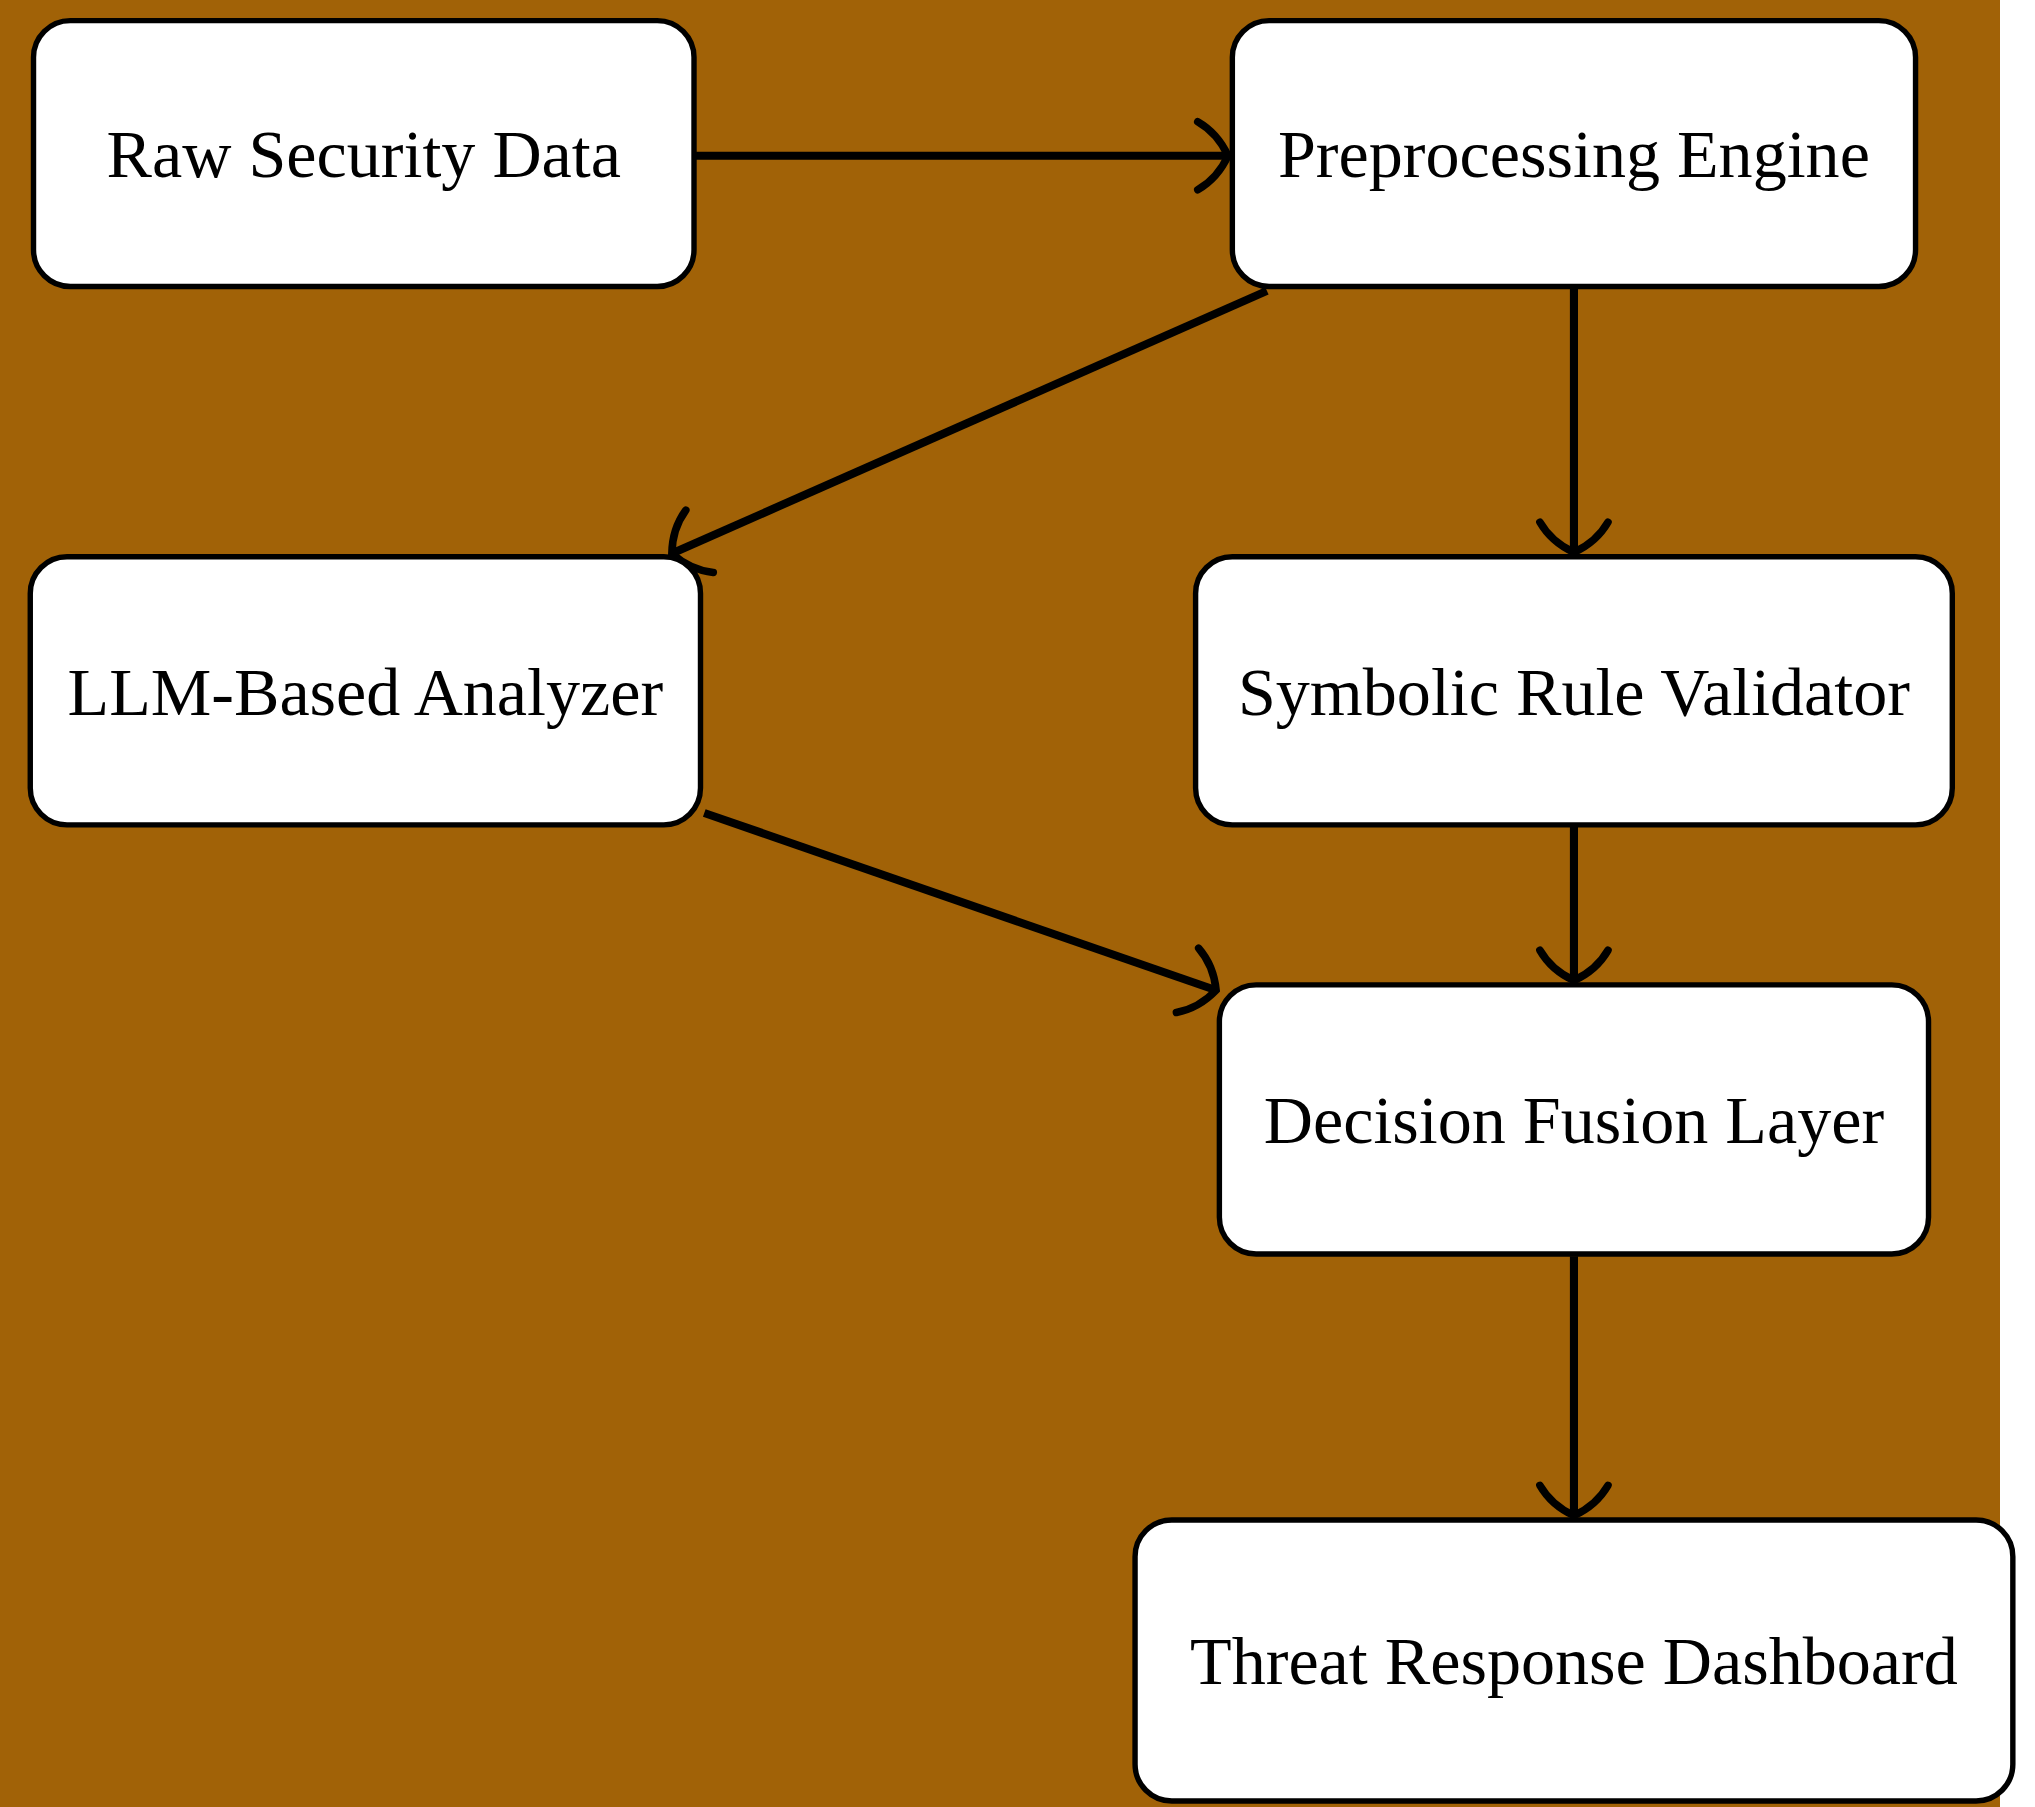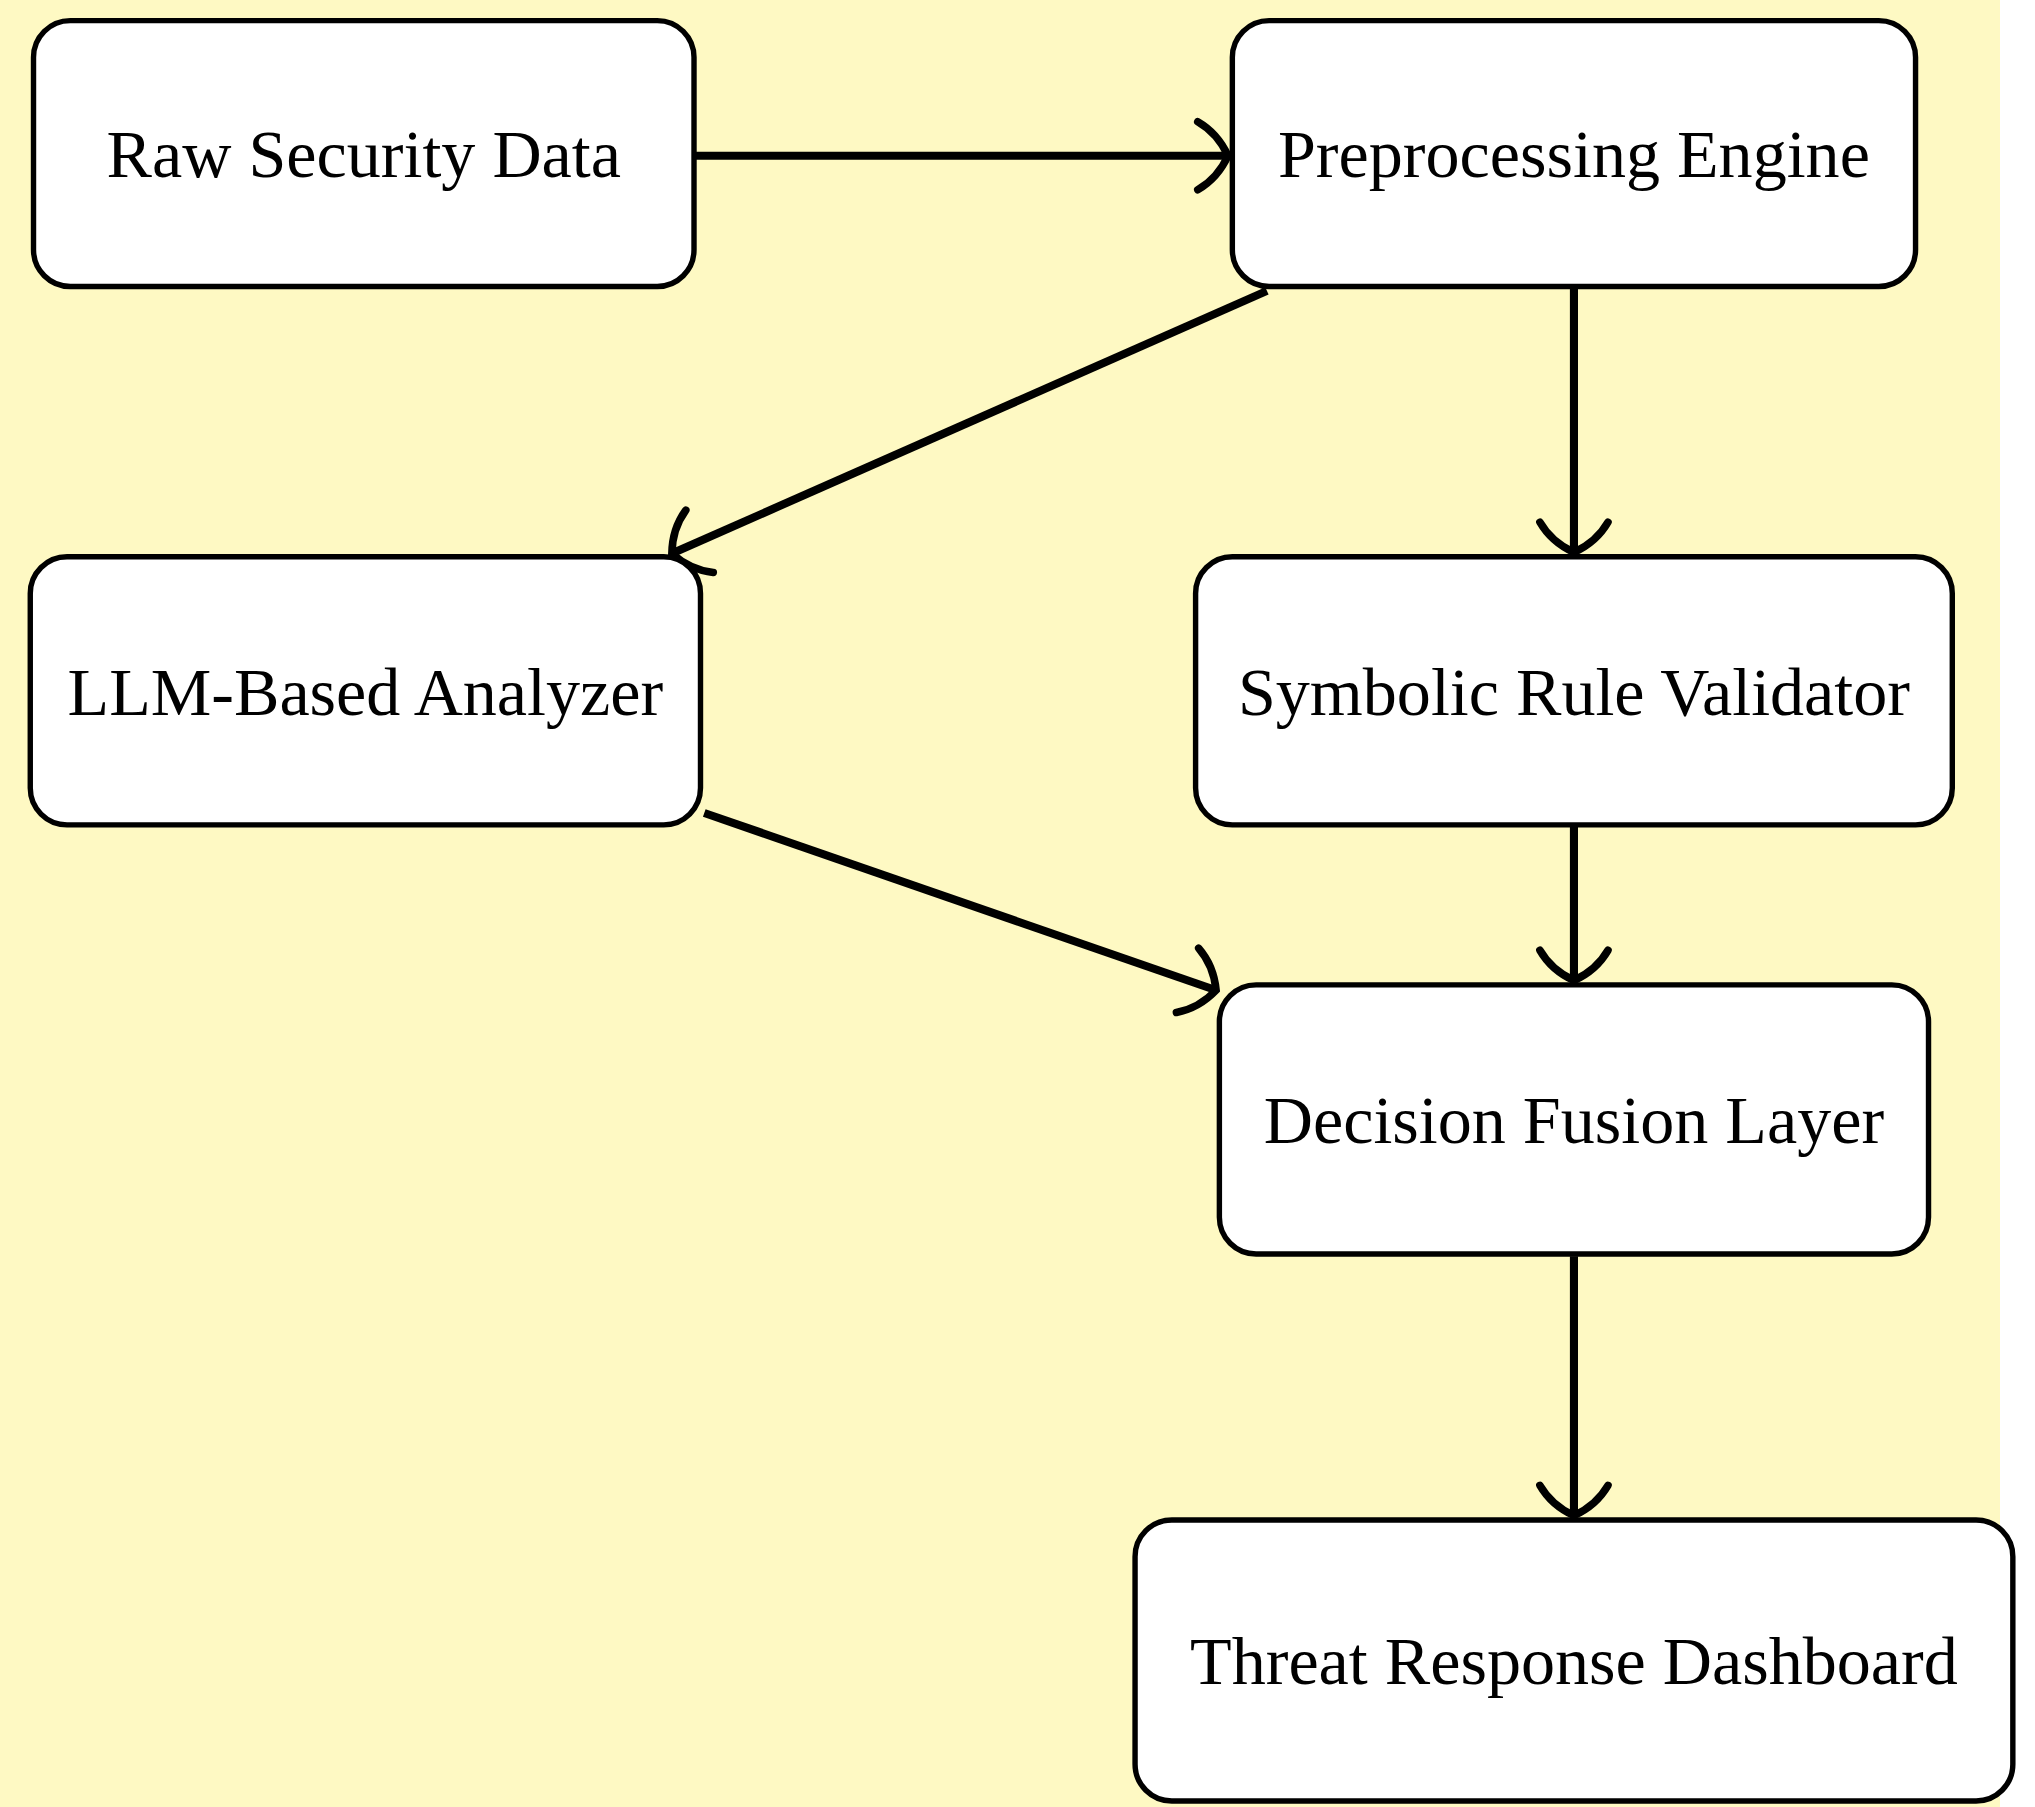--- a/index.html
+++ b/index.html
@@ -3,21 +3,21 @@
 <meta charset="utf-8">
 <style>
   html, body {
     margin: 0;
     padding: 0;
     background: #ffffff;
   }
   .canvas {
     width: 2000px;
     height: 1807px;
-    background: #fef9c3;
+    background: #a16207;
     position: relative;
   }
   svg { display: block; }
   .node-box {
     fill: #ffffff;
     stroke: #000000;
     stroke-width: 10px;
   }
   .node-label {
     font-family: "Liberation Serif", "DejaVu Serif", serif;

